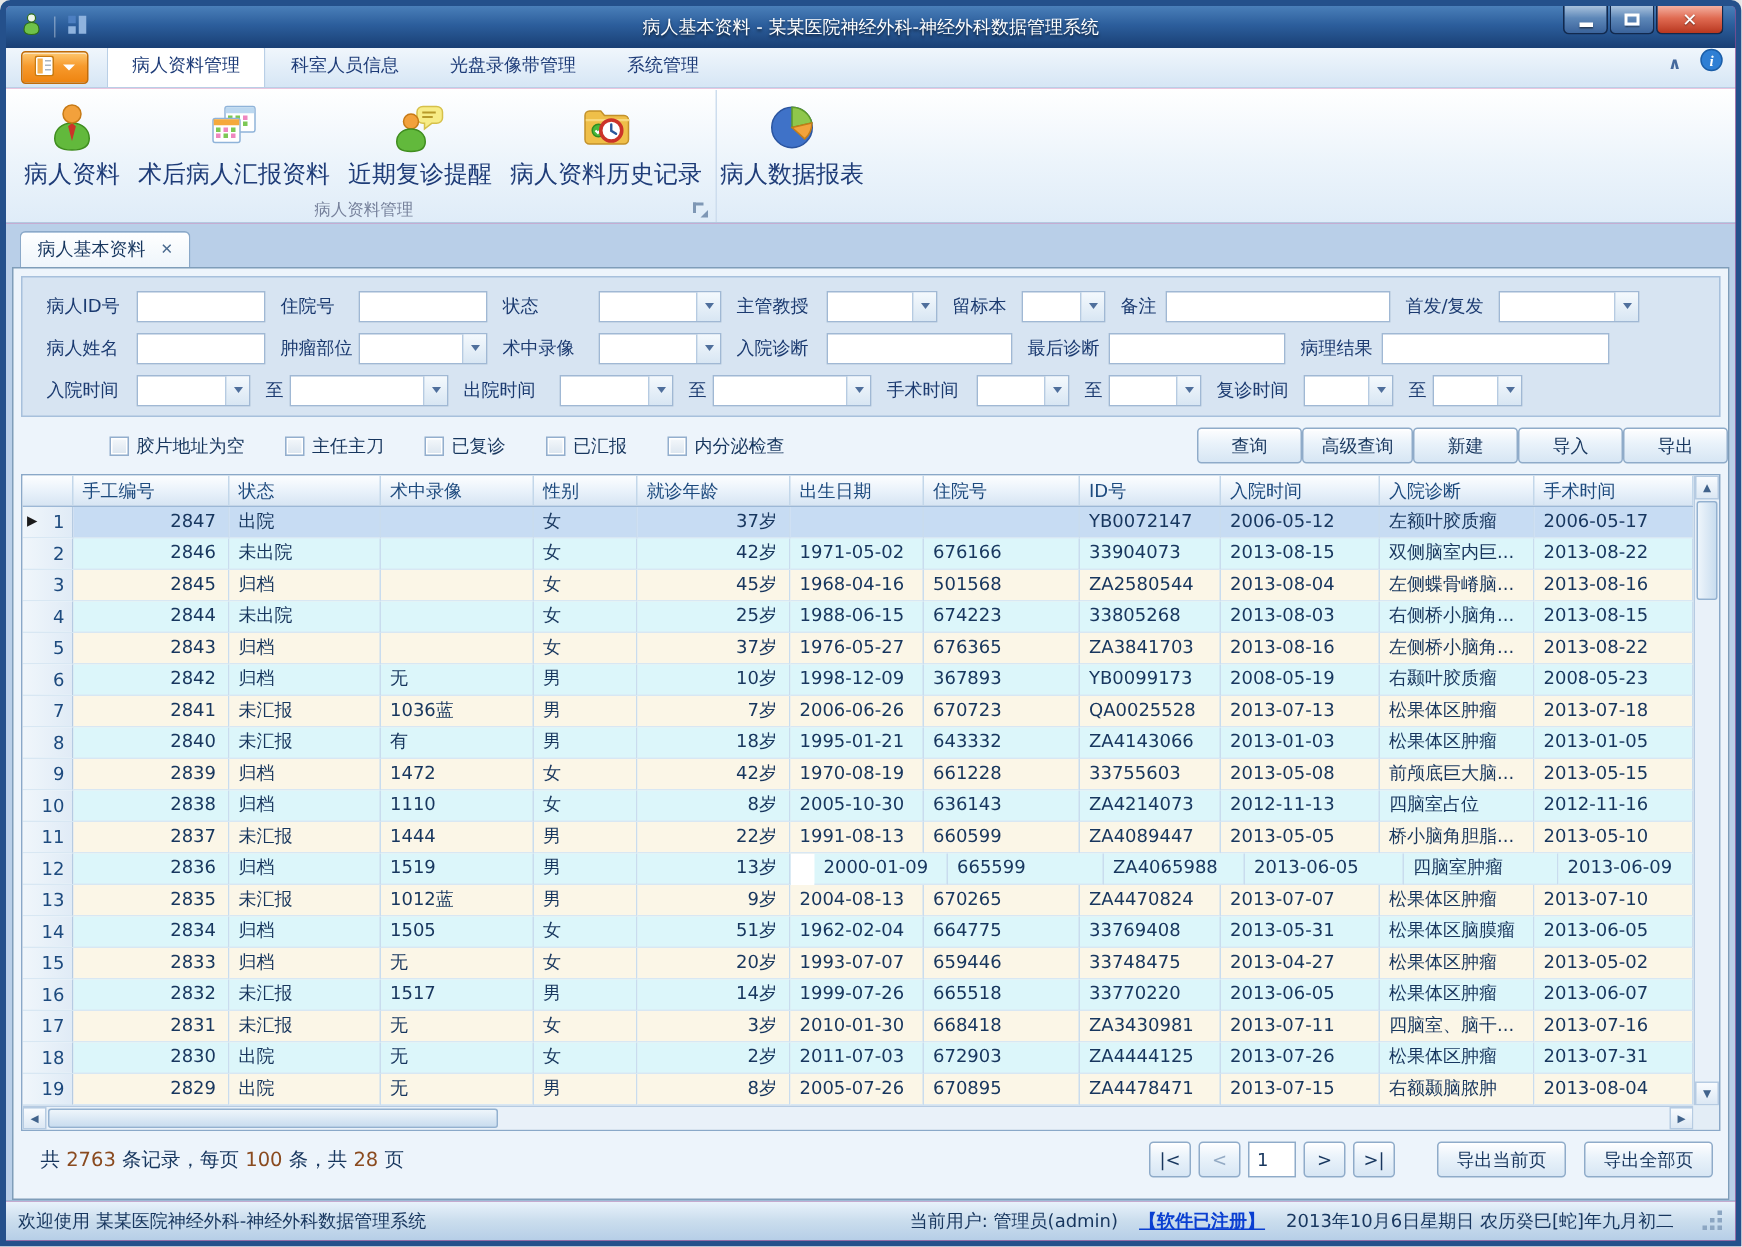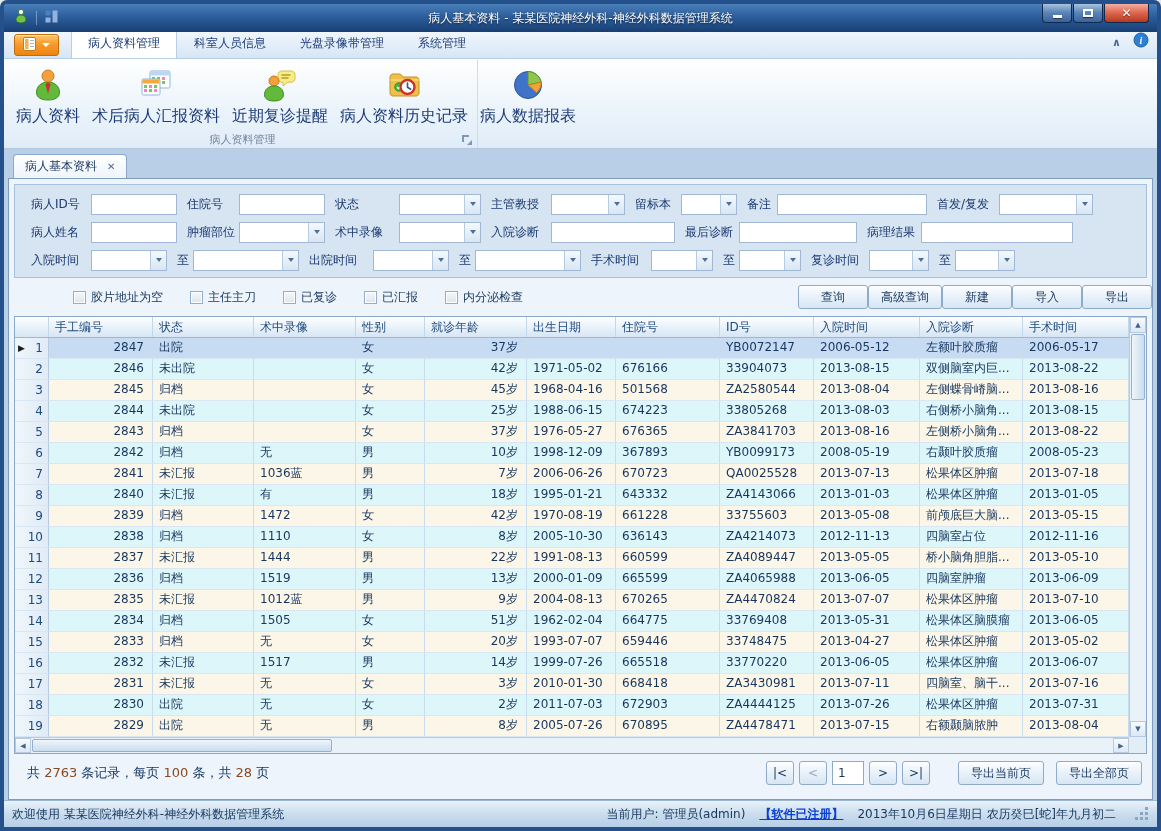--- a/index.html
+++ b/index.html
@@ -599,21 +599,21 @@
               </div>
               <div class="trow cyan">
                 <div class="cell numcell" style="width: 34px;">
                   <span class="rownum">12</span>
                 </div>
                 <div class="cell a-right" style="width: 104px;">2836</div>
                 <div class="cell a-left" style="width: 101px;">归档</div>
                 <div class="cell a-left" style="width: 102px;">1519</div>
                 <div class="cell a-left" style="width: 69px;">男</div>
                 <div class="cell a-right" style="width: 102px;">13岁</div>
-                <div class="cell a-left" style="width: 89px;">2000-01-09</div>
+                <div class="cell a-left" style="width: 89px; margin-left: 16px;">2000-01-09</div>
                 <div class="cell a-left" style="width: 104px;">665599</div>
                 <div class="cell a-left" style="width: 94px;">ZA4065988</div>
                 <div class="cell a-left" style="width: 106px;">2013-06-05</div>
                 <div class="cell a-left" style="width: 103px;">四脑室肿瘤</div>
                 <div class="cell a-left flex" style="width: 88px;">2013-06-09</div>
               </div>
               <div class="trow cream">
                 <div class="cell numcell" style="width: 34px;">
                   <span class="rownum">13</span>
                 </div>

